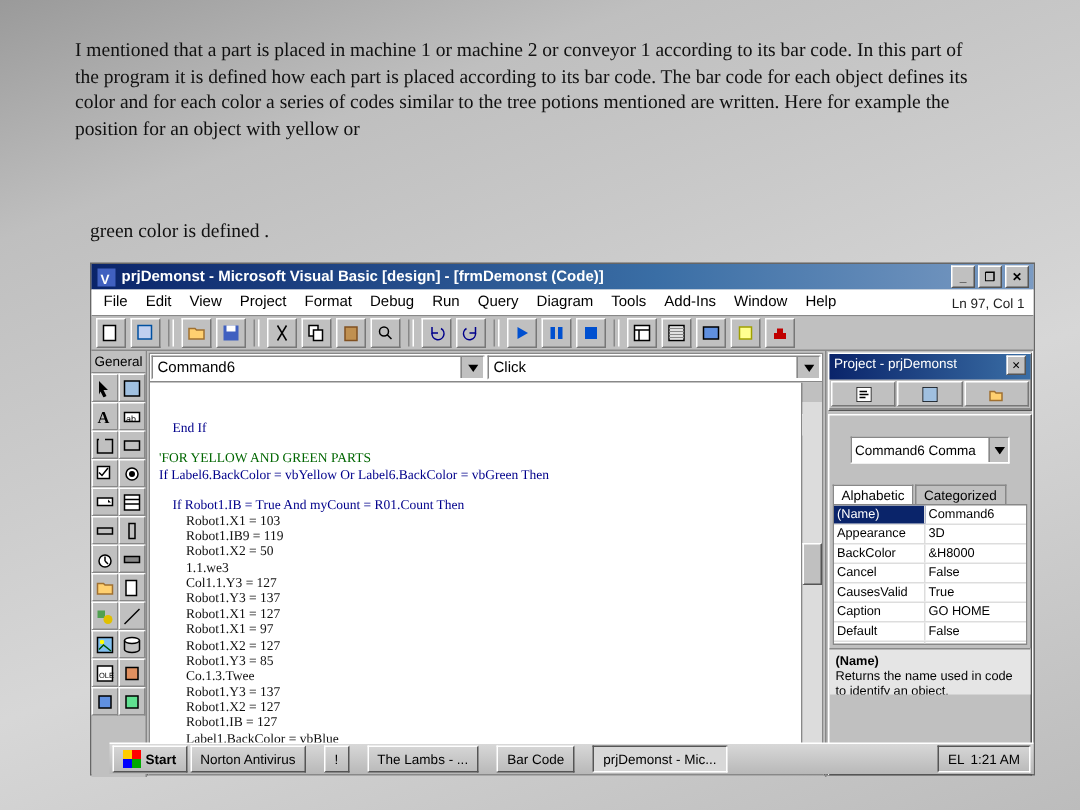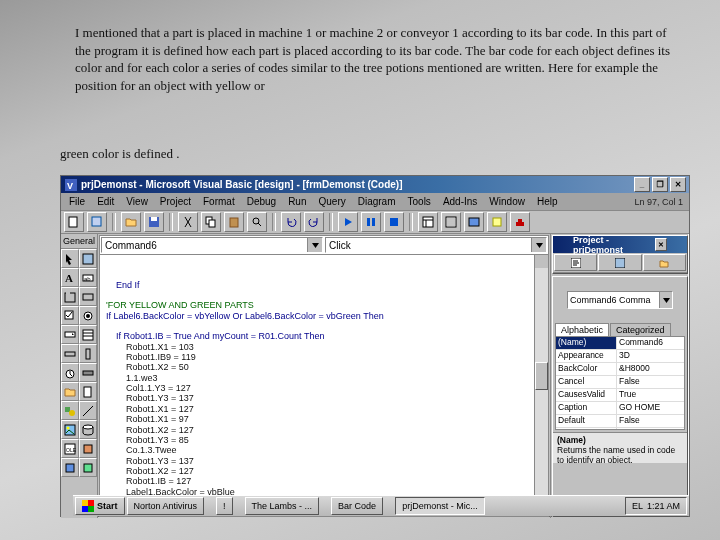--- a/index.html
+++ b/index.html
@@ -1,55 +1,55 @@
 <!DOCTYPE html>
 <html><head>
 <meta charset="utf-8">
 <style>
   html,body{margin:0;padding:0;font-family:"Times New Roman",serif;background:#f0f0f0}
   #page{width:720px;height:540px;position:relative;overflow:hidden;
     background:linear-gradient(160deg,#9a9a9a 0%,#bfbfbf 20%,#d7d7d7 60%,#bcbcbc 100%)}
-  #slide-text{position:absolute;left:75px;top:24px;width:600px;color:#111;font-size:13px;line-height:1.35}
+  #slide-text{position:absolute;left:50px;top:24px;width:600px;color:#111;font-size:13px;line-height:1.35}
   #slide-text2{position:absolute;left:60px;top:146px;width:600px;color:#111;font-size:13px}
   #ide{position:absolute;left:60px;top:175px;width:628px;height:340px;
     background:#c0c0c0;border:1px solid #666;box-shadow:0 0 0 1px #fff inset;font-family:Tahoma,Arial,sans-serif;font-size:10px;color:#000}
   .titlebar{height:17px;background:linear-gradient(to right,#0a246a 0%,#3a6ea5 60%,#7b9bc3 100%);
     color:#fff;display:flex;align-items:center;padding:0 3px;font-size:10px;font-weight:bold}
   .titlebar .spacer{flex:1}
   .titlebar .winbtn{width:14px;height:13px;background:#c0c0c0;border:1px solid;border-color:#fff #555 #555 #fff;
     margin-left:2px;display:flex;align-items:center;justify-content:center;color:#000;font-size:8px;font-family:Arial}
-  .menubar{height:17px;background:#a3a3a3;display:flex;align-items:center;padding:0 2px;border-bottom:1px solid #888}
+  .menubar{height:17px;background:#ffffff;display:flex;align-items:center;padding:0 2px;border-bottom:1px solid #888}
   .menubar span{padding:0 6px;font-size:10px}
   .menubar .statusr{margin-left:auto;padding-right:4px;font-size:9px;color:#222}
   .tbar{height:22px;background:#c0c0c0;border-bottom:1px solid #888;display:flex;align-items:center;padding:0 3px;gap:3px}
   .tbtn{width:18px;height:18px;border:1px solid;border-color:#fff #777 #777 #fff;background:#c0c0c0;
     display:flex;align-items:center;justify-content:center}
   .tbtn svg{width:12px;height:12px}
   .sep{width:2px;height:18px;border-left:1px solid #888;border-right:1px solid #fff;margin:0 2px}
   .main{display:flex;height:calc(100% - 56px)}
   .toolbox{width:36px;background:#c0c0c0;border-right:1px solid #888;display:flex;flex-direction:column;align-items:stretch}
   .toolbox .hdr{font-size:9px;text-align:center;padding:2px 0;border-bottom:1px solid #888;background:#c0c0c0}
   .toolbox .grid{display:grid;grid-template-columns:1fr 1fr;gap:0}
   .toolbox .cell{height:17px;border:1px solid;border-color:#fff #888 #888 #fff;display:flex;align-items:center;justify-content:center}
   .toolbox .cell svg{width:12px;height:12px}
   .codewrap{flex:1;display:flex;flex-direction:column;background:#fff;border:1px solid #888;margin:1px}
   .combos{height:18px;display:flex;border-bottom:1px solid #888}
   .combo{flex:1;display:flex;align-items:center;border:1px solid;border-color:#888 #fff #fff #888;
     margin:1px;background:#fff;font-size:10px;padding:0 3px;position:relative}
   .combo .dd{position:absolute;right:0;top:0;bottom:0;width:14px;background:#c0c0c0;
     border-left:1px solid #888;display:flex;align-items:center;justify-content:center}
-  .codearea{flex:1;overflow:hidden;padding:4px 6px;font-family:Liberation Sans, sans-serif;font-size:9px;line-height:1.15;
+  .codearea{flex:1;overflow:hidden;padding:4px 6px;font-family:Liberation Serif, serif;font-size:9px;line-height:1.15;
     color:#111;white-space:pre;position:relative}
   .codearea .kw{color:#00008b}
   .codearea .cm{color:#006600}
   .codearea .st{color:#000}
   .rightcol{width:138px;display:flex;flex-direction:column;border-left:1px solid #888}
   .panel{border:1px solid;border-color:#fff #555 #555 #fff;margin:1px;background:#c0c0c0;display:flex;flex-direction:column}
   .panel .ptitle{height:15px;background:linear-gradient(to right,#0a246a,#3a6ea5);color:#fff;
-    font-size:9px;font-weight:bold;padding:1px 20px;display:flex;align-items:center}
+    font-size:9px;font-weight:normal;padding:1px 3px;display:flex;align-items:flex-start}
   .panel .ptitle .spacer{flex:1}
   .panel .ptitle .pbtn{width:11px;height:11px;background:#c0c0c0;border:1px solid;border-color:#fff #555 #555 #fff;
     color:#000;font-size:7px;display:flex;align-items:center;justify-content:center;margin-left:2px}
   .projtree{background:#fff;border:1px solid #888;margin:2px;font-size:9px;padding:2px;line-height:1.3;height:72px;overflow:hidden}
   .projtree .node{white-space:nowrap}
   .projtree .ind1{padding-left:10px}
   .projtree .ind2{padding-left:20px}
   .projtree .ico{display:inline-block;width:9px;height:9px;vertical-align:middle;margin-right:2px}
   .projtree .folder{background:#ffd070;border:1px solid #a08030}
   .projtree .form{background:#b0c0e0;border:1px solid #6070a0}

